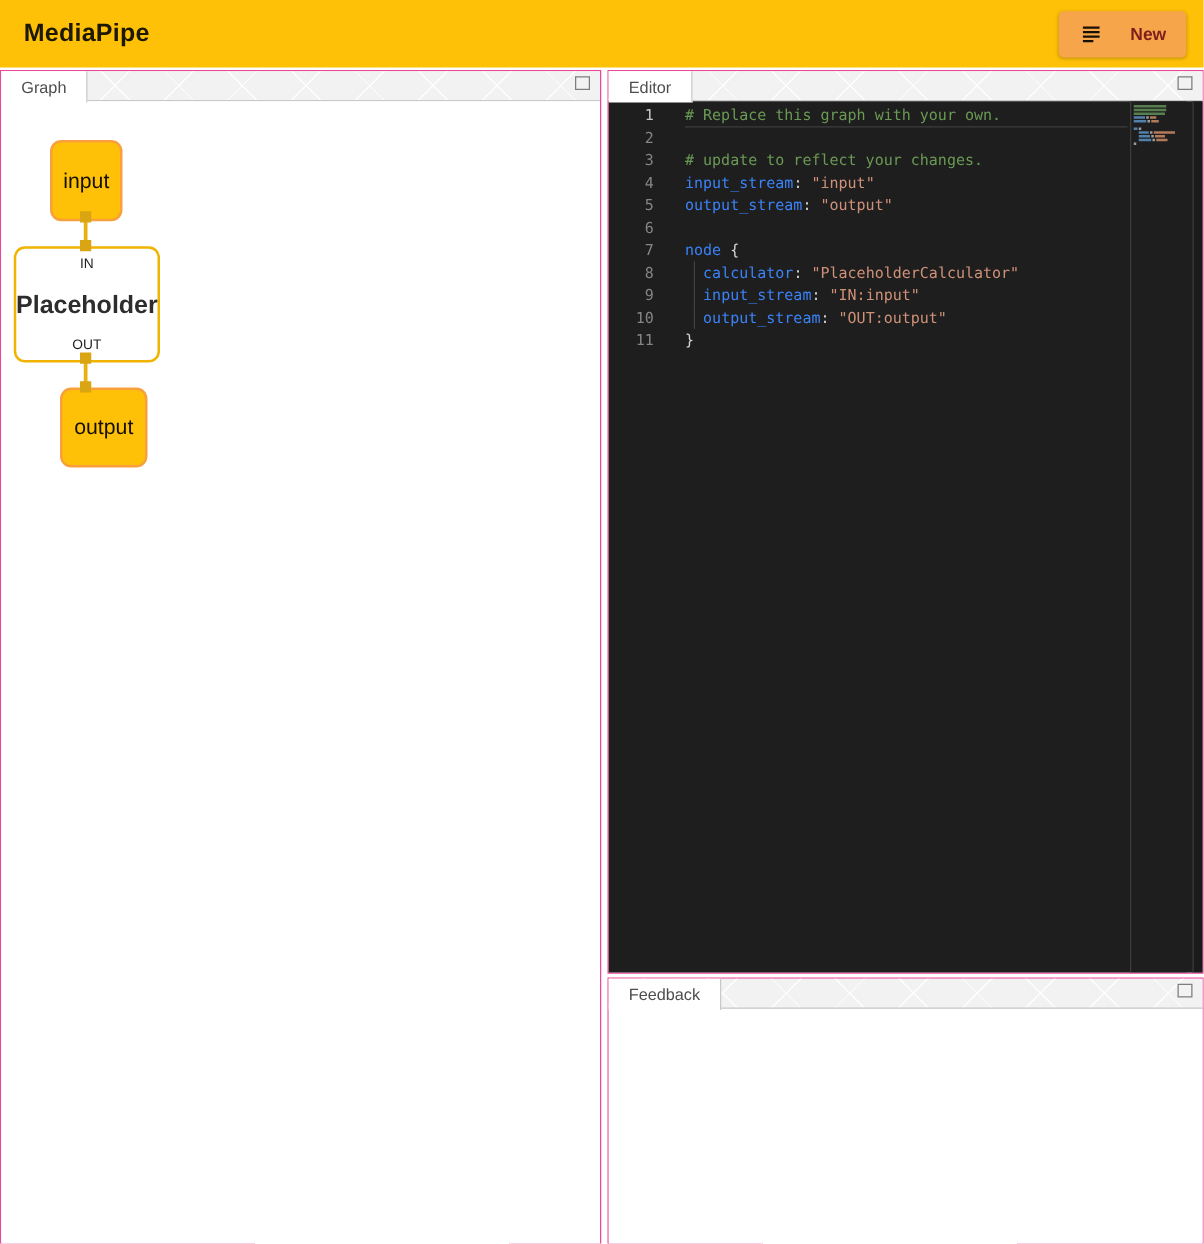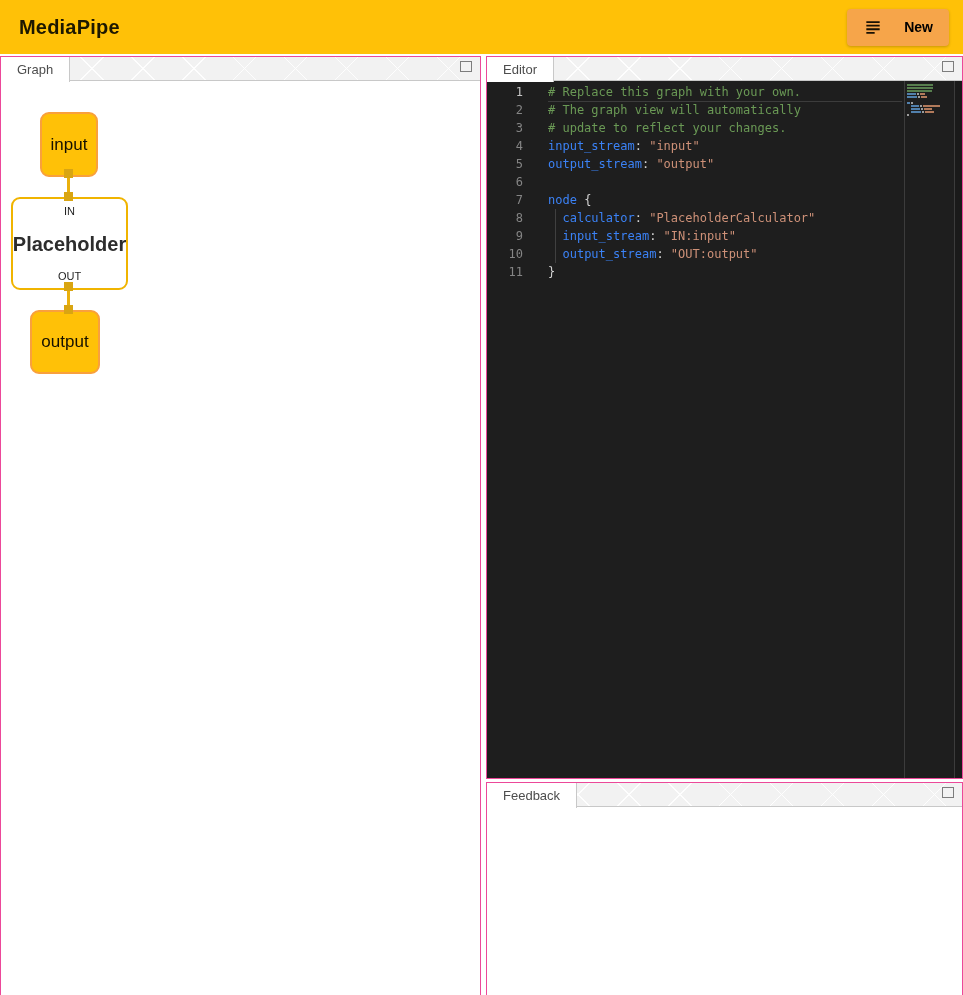--- a/index.html
+++ b/index.html
@@ -19,21 +19,21 @@
   .header .title {
     margin-left:19px; font-size:20px; font-weight:700; color:#1d1800;
     letter-spacing:0.2px;
   }
   .header .actions { margin-left:auto; margin-right:14px; display:flex; gap:9px; }
   .btn {
     display:flex; align-items:center; gap:21px;
     background:#F6A54A; border:none; border-radius:4px;
     height:37px; padding:0 16px;
     font-family:"Liberation Sans", sans-serif;
-    font-size:14px; font-weight:600; color:#000000;
+    font-size:14px; font-weight:600; color:#7f1d1d;
     box-shadow:0 1px 3px rgba(0,0,0,0.22);
     cursor:pointer;
   }
   .btn svg { display:block; }
 
   
   .main { position:relative; height:941px; }
   .panel {
     position:absolute; background:#fff;
     border:1px solid #ec4899;
@@ -74,21 +74,21 @@
   .p3 { top:201px; } .p4 { top:224px; }
   .gnode {
     position:absolute; display:flex; align-items:center; justify-content:center;
     border-radius:9px; z-index:4; cursor:pointer;
   }
   .stream-node {
     background:#FFC107; border:2px solid #F9A03C;
     font-size:17px; font-weight:400; color:#151000;
   }
   .input-node  { left:39px; top:31px;  width:58px; height:65px; }
-  .output-node { left:29px; top:229px; width:70px; height:64px; }
+  .output-node { left:47px; top:229px; width:70px; height:64px; }
   .placeholder-node {
     left:10px; top:116px; width:117px; height:93px;
     background:#fff; border:2px solid #F0B400;
     flex-direction:column; justify-content:space-between;
     padding:7px 0 6px 0;
   }
   .port-label { font-size:11px; color:#1f1f1f; line-height:11px; }
   .node-title { font-size:20px; font-weight:600; color:#2d2d2d; }
 
   
@@ -196,21 +196,20 @@
       <span class="maximize"></span>
     </div>
     <div class="editor-body">
       <div class="code">
           <div class="code-row active">
             <span class="ln">1</span>
             <span class="lt"><span class="tok-comment"># Replace this graph with your own.</span></span>
           </div>
           <div class="code-row">
             <span class="ln">2</span>
-            <span class="lt"><span class="tok-comment"># The graph view will automatically</span></span>
           </div>
           <div class="code-row">
             <span class="ln">3</span>
             <span class="lt"><span class="tok-comment"># update to reflect your changes.</span></span>
           </div>
           <div class="code-row">
             <span class="ln">4</span>
             <span class="lt"><span class="tok-key">input_stream</span><span class="tok-punc">: </span><span class="tok-str">"input"</span></span>
           </div>
           <div class="code-row">

